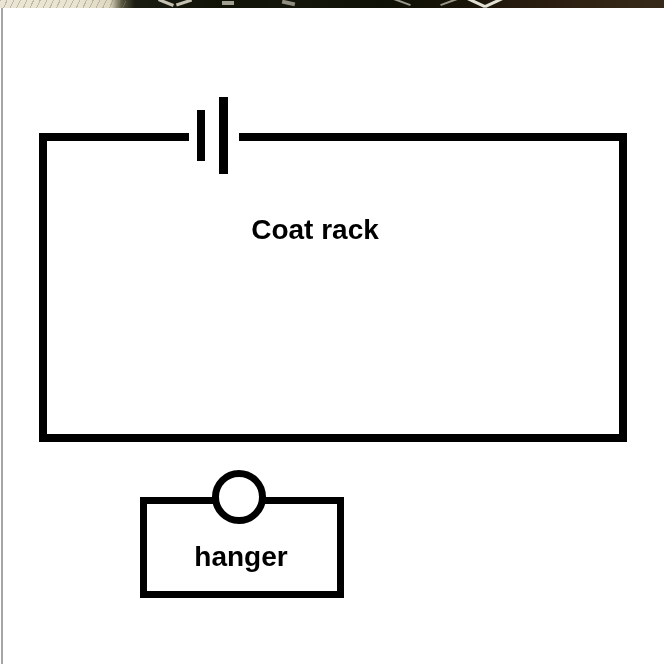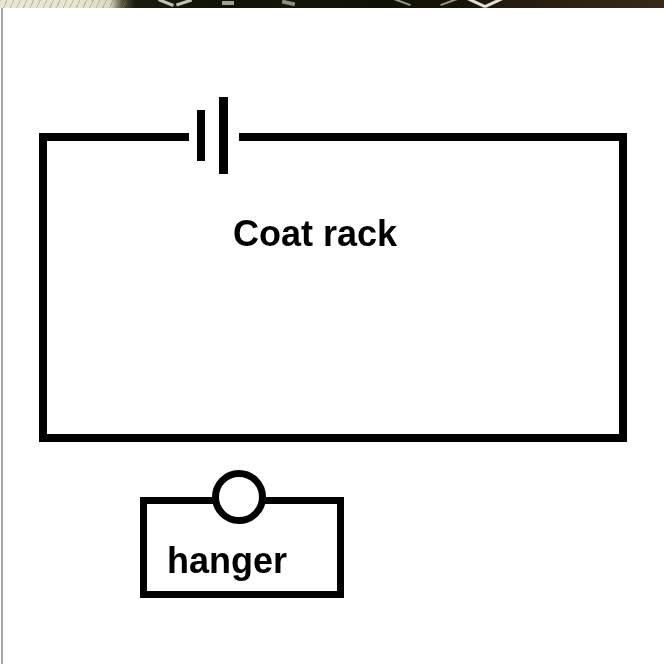--- a/index.html
+++ b/index.html
@@ -86,28 +86,28 @@
   }
   .battery-plate.tall {
     left: 219px; top: 97px;
     width: 9px; height: 77px;
   }
 
   .diagram-label {
     position: absolute;
     transform: translateX(-50%);
     font-weight: 700;
-    font-size: 36px;
+    font-size: 28px;
     line-height: 1;
     color: #000000;
     white-space: nowrap;
     text-align: center;
   }
   .coat-rack-label { left: 315px; top: 216px; }
-  .hanger-label    { left: 227px; top: 543px; }
+  .hanger-label    { left: 241px; top: 543px; }
 
   
   .hanger-box {
     position: absolute;
     left: 140px; top: 497px;
     width: 204px; height: 101px;
     box-sizing: border-box;
     border: 7px solid #000000;
     background: #ffffff;
   }

